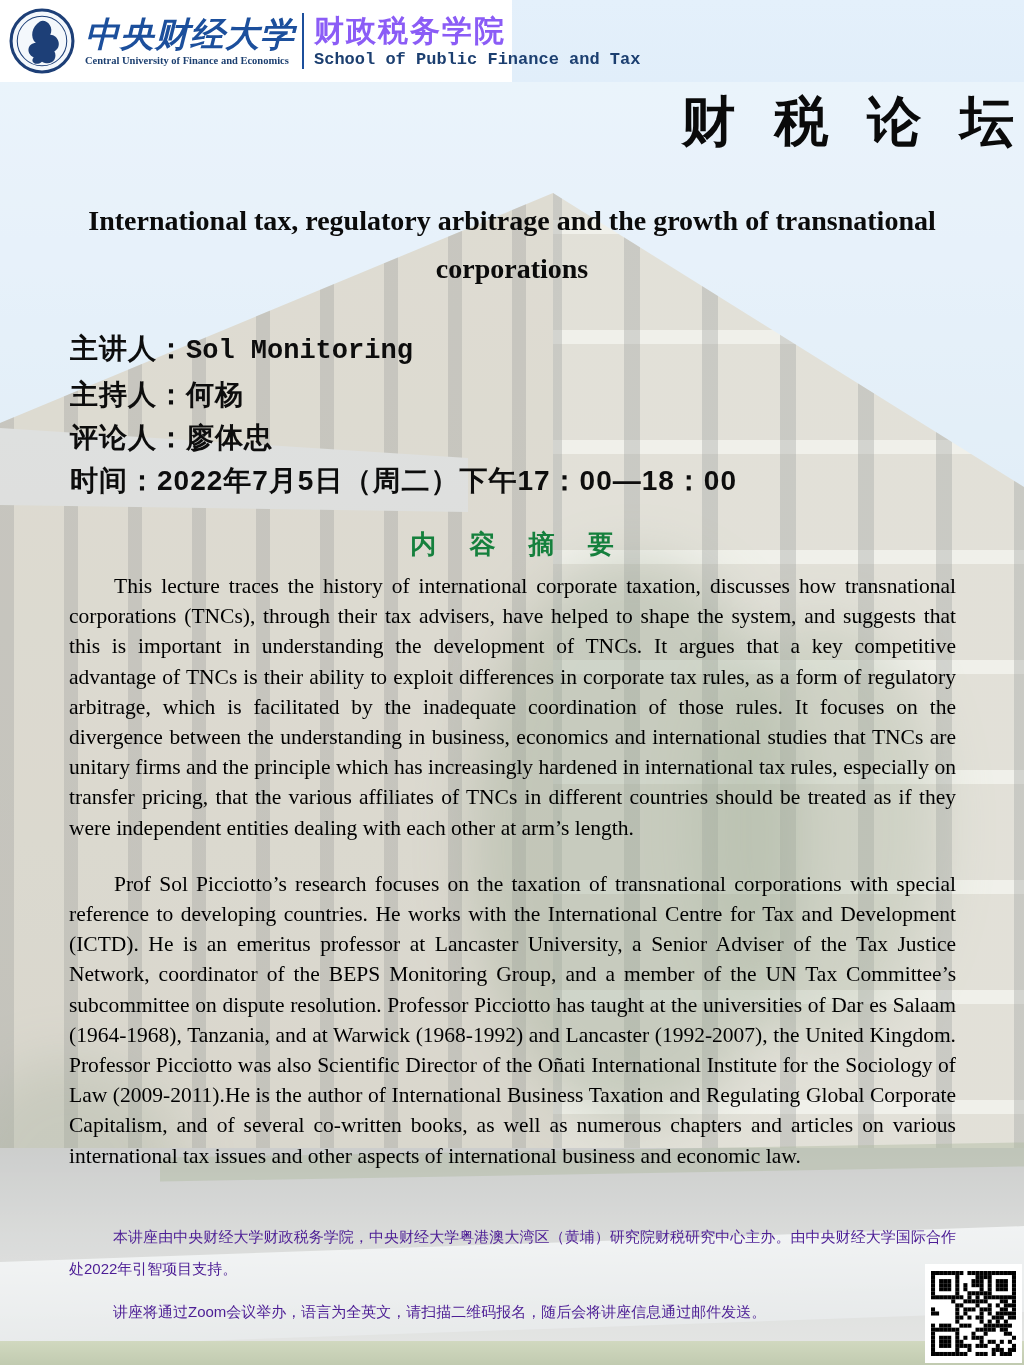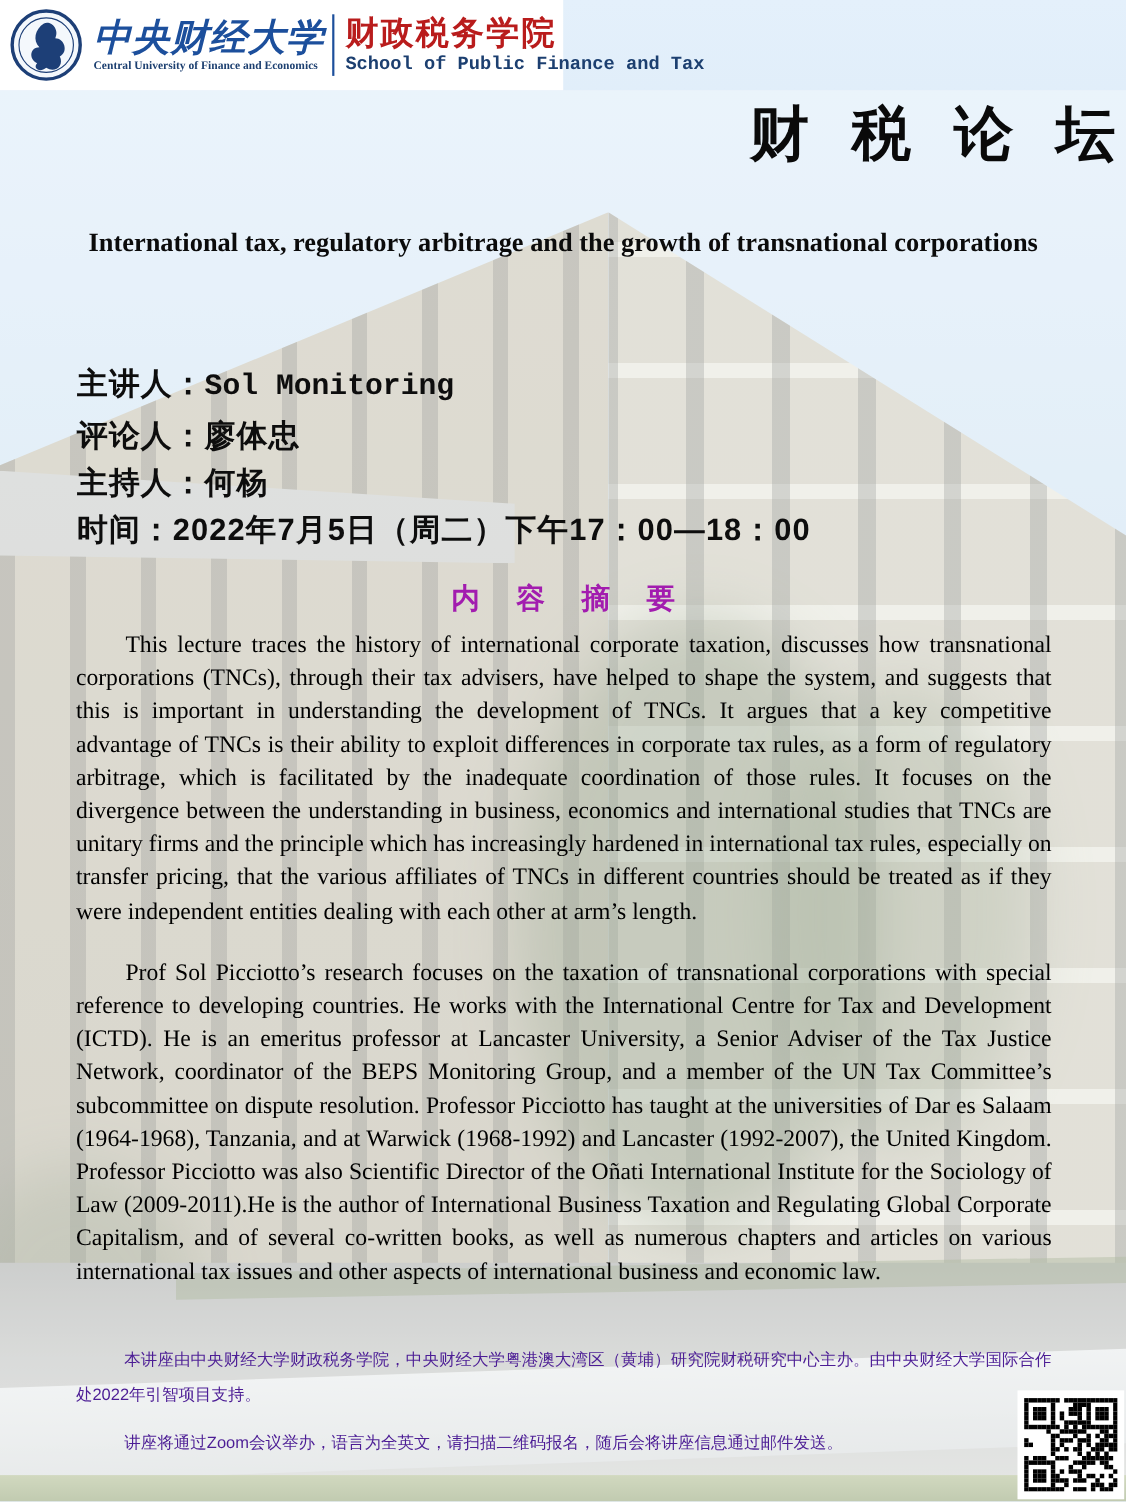--- a/index.html
+++ b/index.html
@@ -34,43 +34,43 @@
 
   
   .header{position:absolute;left:0;top:0;width:512px;height:82px;background:#ffffff;
     display:flex;align-items:center;}
   .seal{width:66px;height:66px;margin:0 10px 0 9px;flex:none;}
   .uni-cn{font-family:"DejaVu Serif","Liberation Serif",serif;font-style:italic;font-weight:bold;
     font-size:34px;line-height:37px;color:#1c4f9c;letter-spacing:1px;white-space:nowrap;}
   .uni-en{font-family:"Liberation Serif","DejaVu Serif",serif;font-weight:bold;font-size:10.5px;
     color:#1c3f70;white-space:nowrap;margin-top:2px;}
   .divider{width:2px;height:56px;background:#1c4f9c;margin:0 10px 0 7px;flex:none;}
-  .school-cn{font-size:30px;font-weight:bold;color:#b91c1c;line-height:34px;letter-spacing:2px;white-space:nowrap;}
+  .school-cn{font-size:30px;font-weight:bold;color:#8b5cf6;line-height:34px;letter-spacing:2px;white-space:nowrap;}
   .school-en{font-family:Liberation Mono, monospace;font-weight:bold;font-size:17px;
     color:#1c3f70;white-space:nowrap;margin-top:2px;}
 
   
   .forum-title{position:absolute;top:86px;left:0;right:0;text-align:right;
     font-family:"DejaVu Serif","Liberation Serif",serif;font-weight:bold;font-size:54px;
     color:#0a0a0a;letter-spacing:10px;text-indent:10px;}
   .issue{position:absolute;top:153px;left:0;right:0;text-align:center;
     font-family:"DejaVu Serif","Liberation Serif",serif;font-weight:bold;font-size:31px;color:#0a0a0a;}
   .lecture-title{position:absolute;top:197px;left:60px;right:60px;margin:0;text-align:center;
-    font-family:"Liberation Serif","DejaVu Serif",serif;font-weight:bold;font-size:24px;
+    font-family:"Liberation Serif","DejaVu Serif",serif;font-weight:bold;font-size:28px;
     line-height:48px;color:#0b0b0b;}
 
   
   .details{position:absolute;top:327px;left:70px;}
   .detail-row{font-size:28px;font-weight:bold;color:#0d0d0d;line-height:43px;letter-spacing:1px;}
   .dvalue.mono{font-family:"Liberation Mono","DejaVu Sans Mono",monospace;font-weight:bold;
     font-size:27px;letter-spacing:0;}
 
   
   .abstract-heading{position:absolute;top:527px;left:0;right:0;text-align:center;
-    font-size:26px;font-weight:bold;letter-spacing:13px;text-indent:13px;color:#a21caf;}
+    font-size:26px;font-weight:bold;letter-spacing:13px;text-indent:13px;color:#15803d;}
   .abstract{position:absolute;top:571px;left:69px;width:887px;}
   .abstract p{margin:0 0 26px;font-family:"Liberation Serif","DejaVu Serif",serif;
     font-size:21.5px;line-height:30.2px;color:#000000;text-align:justify;text-indent:45px;}
 
   
   .footer{position:absolute;top:1221px;left:69px;width:887px;}
   .footer p{margin:0 0 11px;font-size:15px;line-height:32px;color:#4c1d95;
     text-align:justify;text-indent:44px;}
   .qr-spacer{float:right;width:28px;height:72px;}
 
@@ -117,24 +117,24 @@
   </header>
 
   <div class="forum-title">财 税 论 坛</div>
   <h1 class="lecture-title">International tax, regulatory arbitrage and the growth of transnational corporations</h1>
 
   <div class="details">
     <div class="detail-row">
       <span class="dlabel">主讲人：</span><span class="dvalue mono">Sol Monitoring</span>
     </div>
     <div class="detail-row">
+      <span class="dlabel">主持人：</span><span class="dvalue">何杨</span>
+    </div>
+    <div class="detail-row">
       <span class="dlabel">评论人：</span><span class="dvalue">廖体忠</span>
-    </div>
-    <div class="detail-row">
-      <span class="dlabel">主持人：</span><span class="dvalue">何杨</span>
     </div>
     <div class="detail-row">
       <span class="dlabel">时间：</span><span class="dvalue">2022年7月5日（周二）下午17：00—18：00</span>
     </div>
   </div>
 
   <div class="abstract-heading">内 容 摘 要</div>
   <div class="abstract">
     <p>This lecture traces the history of international corporate taxation, discusses how transnational corporations (TNCs), through their tax advisers, have helped to shape the system, and suggests that this is important in understanding the development of TNCs. It argues that a key competitive advantage of TNCs is their ability to exploit differences in corporate tax rules, as a form of regulatory arbitrage, which is facilitated by the inadequate coordination of those rules. It focuses on the divergence between the understanding in business, economics and international studies that TNCs are unitary firms and the principle which has increasingly hardened in international tax rules, especially on transfer pricing, that the various affiliates of TNCs in different countries should be treated as if they were independent entities dealing with each other at arm’s length.</p>
     <p>Prof Sol Picciotto’s research focuses on the taxation of transnational corporations with special reference to developing countries. He works with the International Centre for Tax and Development (ICTD). He is an emeritus professor at Lancaster University, a Senior Adviser of the Tax Justice Network, coordinator of the BEPS Monitoring Group, and a member of the UN Tax Committee’s subcommittee on dispute resolution. Professor Picciotto has taught at the universities of Dar es Salaam (1964-1968), Tanzania, and at Warwick (1968-1992) and Lancaster (1992-2007), the United Kingdom. Professor Picciotto was also Scientific Director of the Oñati International Institute for the Sociology of Law (2009-2011).He is the author of International Business Taxation and Regulating Global Corporate Capitalism, and of several co-written books, as well as numerous chapters and articles on various international tax issues and other aspects of international business and economic law.</p>

